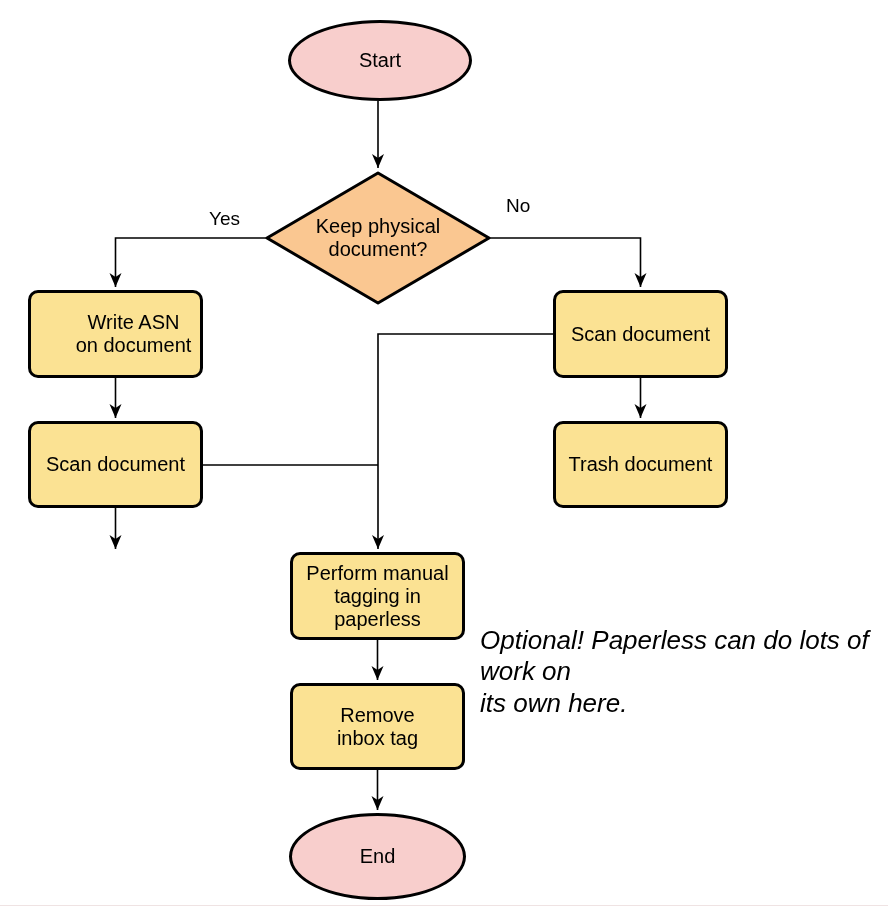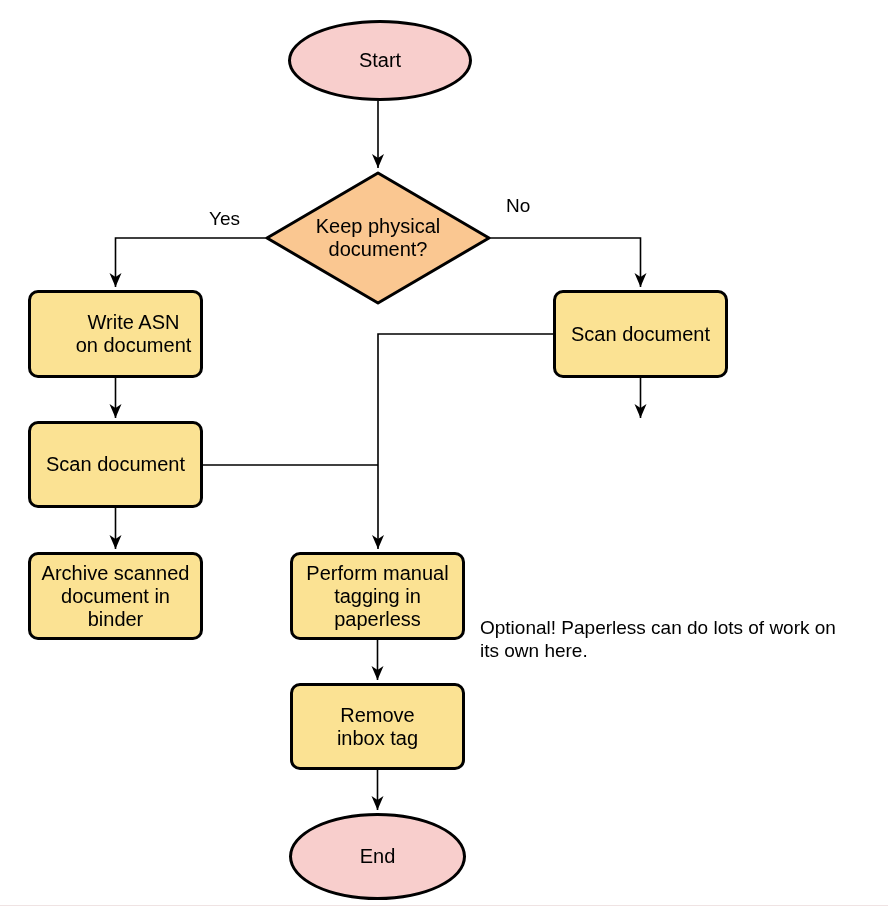--- a/index.html
+++ b/index.html
@@ -57,21 +57,22 @@
     position: absolute;
     font-size: 19px;
     color: #000;
     text-align: right;
   }
   .note {
     position: absolute;
     left: 480px;
     top: 593px;
     width: 408px;
-    font-size: 19px;
+    font-size: 26px;
+    font-style: italic;
     color: #000;
     line-height: 1.22;
     white-space: pre-line;
     text-align: left;
   }
   .bottom-divider {
     position: absolute;
     left: 0;
     top: 905px;
     width: 888px;
@@ -133,30 +134,28 @@
 
   <div class="node proc" style="left:28px; top:290px; width:175px; height:88px;padding-left:36px;">
     <span>Write ASN
 on document</span>
   </div>
 
   <div class="node proc" style="left:28px; top:421px; width:175px; height:87px;">
     <span>Scan document</span>
   </div>
 
-  <div class="node proc" style="left:28px; top:552px; width:175px; height:88px;">
-    <span>Archive scanned
-document in
-binder</span>
-  </div>
 
   <div class="node proc" style="left:553px; top:290px; width:175px; height:88px;">
     <span>Scan document</span>
   </div>
 
+  <div class="node proc" style="left:553px; top:421px; width:175px; height:87px;">
+    <span>Trash document</span>
+  </div>
 
   <div class="node proc" style="left:290px; top:552px; width:175px; height:88px;">
     <span>Perform manual
 tagging in
 paperless</span>
   </div>
 
   <div class="note">
     <span>Optional! Paperless can do lots of work on
 its own here.</span>

